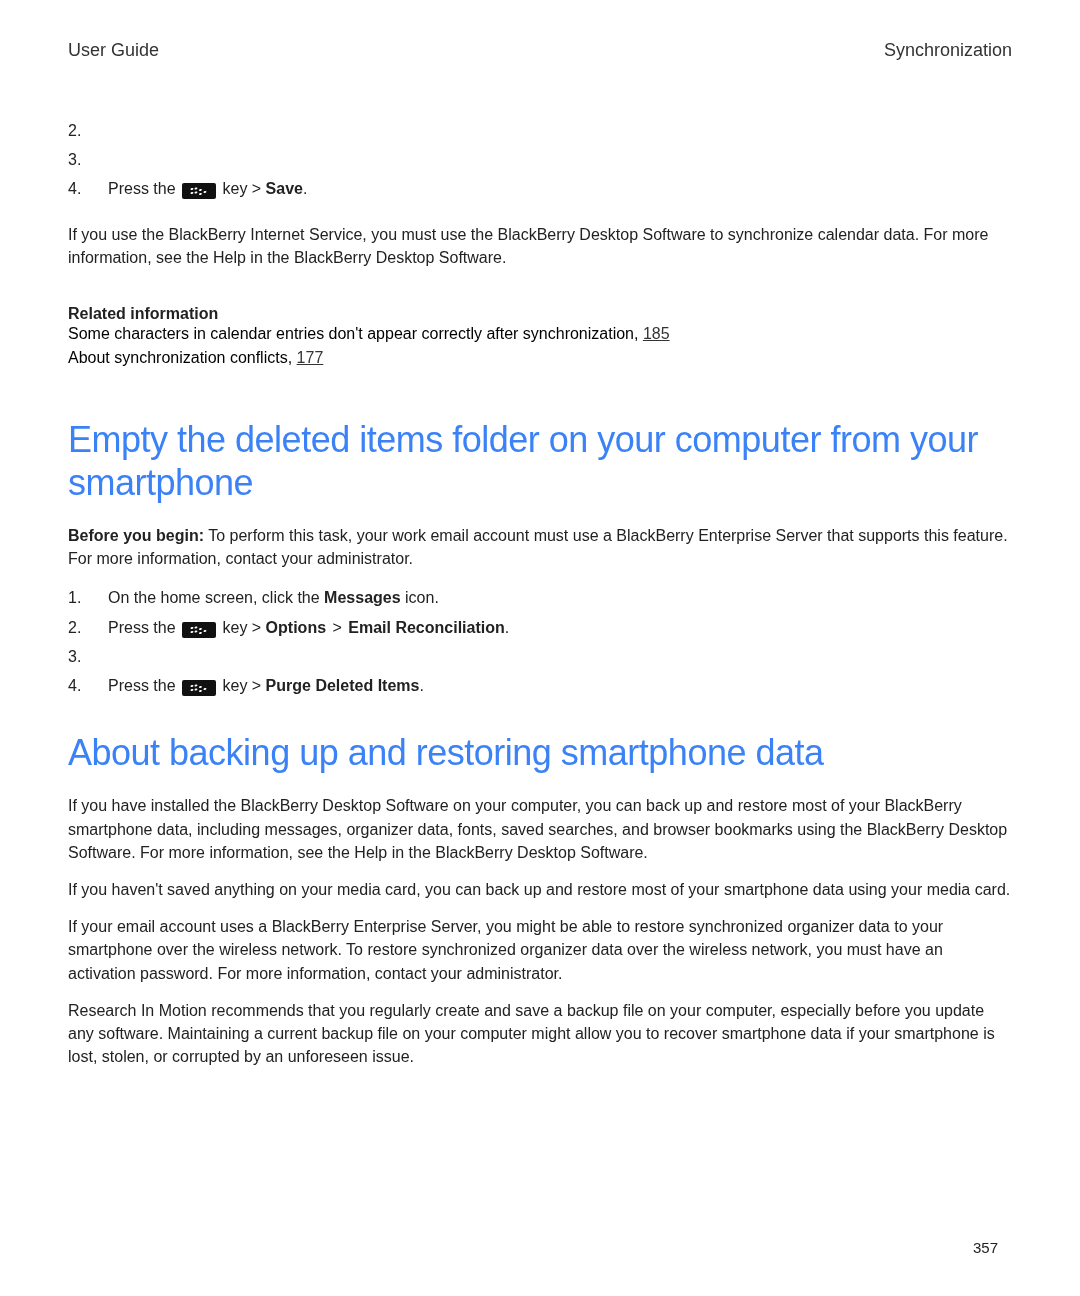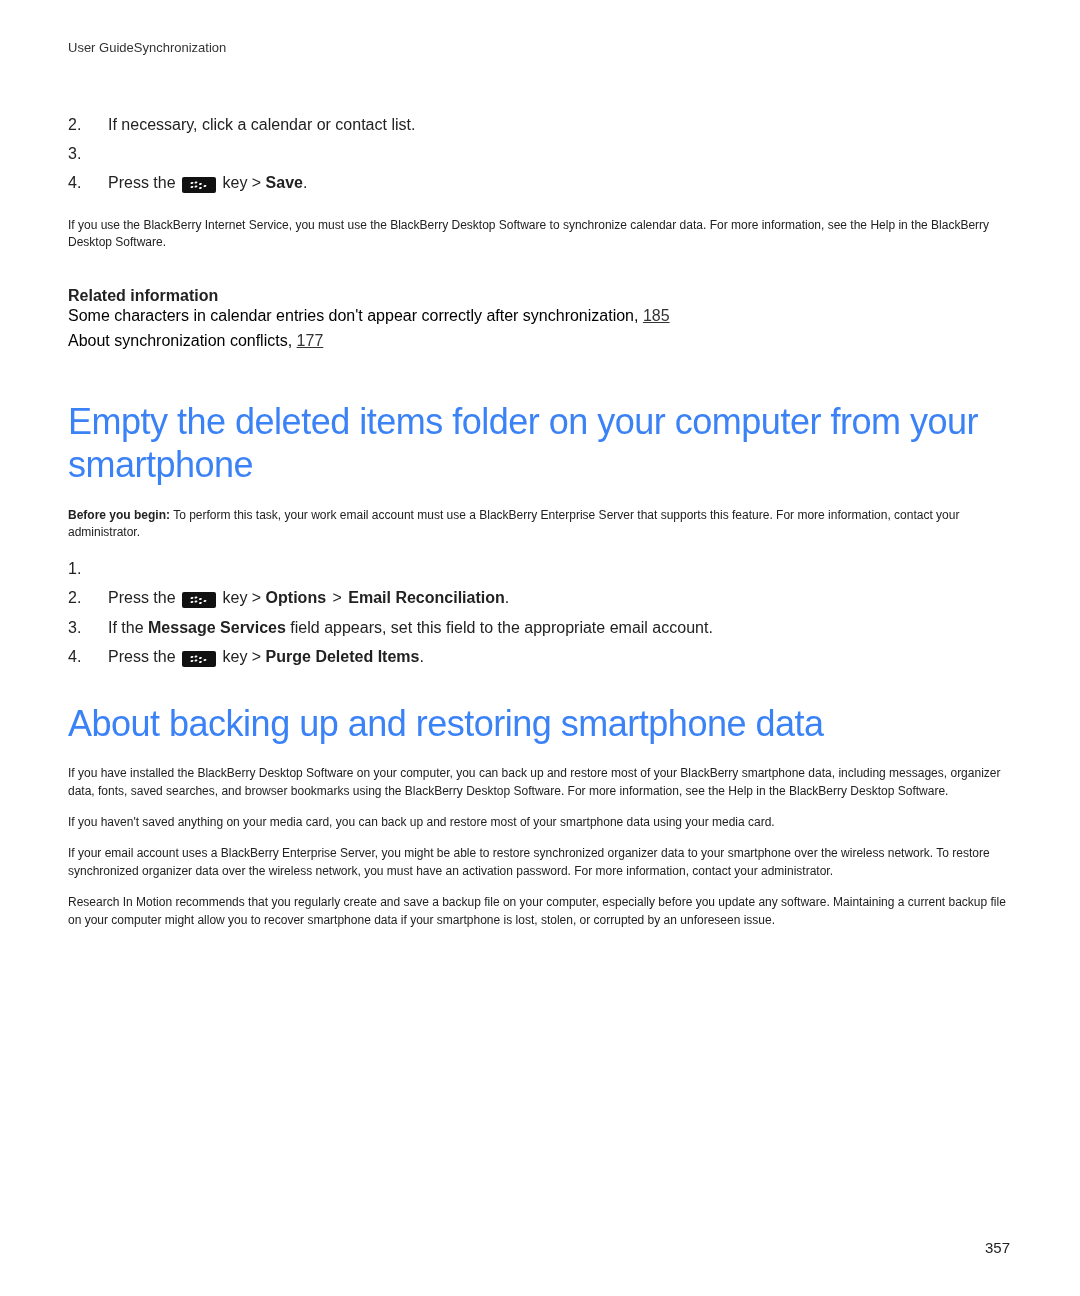--- a/index.html
+++ b/index.html
@@ -5,21 +5,22 @@
   * { margin: 0; padding: 0; box-sizing: border-box; }
   html, body { width: 1080px; height: 1296px; background: #fff; }
   body {
     font-family: "Helvetica Neue", Arial, sans-serif;
     color: #222;
     padding: 40px 68px 40px 68px;
     position: relative;
   }
   .header-row {
     display: flex;
-    font-size: 13px;
+    justify-content: space-between;
+    font-size: 18px;
     color: #333;
     margin-bottom: 56px;
   }
   ol.steps {
     list-style: none;
     margin-bottom: 20px;
   }
   ol.steps li {
     display: flex;
     font-size: 16px;
@@ -37,21 +38,21 @@
     width: 34px;
     height: 16px;
     background: #111;
     border-radius: 2px;
     vertical-align: -2px;
     margin: 0 2px;
   }
   .bb-key svg { width: 20px; height: 10px; }
   strong.b { font-weight: 700; }
   .para {
-    font-size: 12px;
+    font-size: 16px;
     line-height: 1.45;
     margin-bottom: 6px;
   }
   .para.spaced { margin-bottom: 14px; }
   .related-heading {
     font-size: 16px;
     font-weight: 700;
     margin-top: 36px;
   }
   .link {
@@ -67,37 +68,36 @@
     font-weight: 400;
     line-height: 1.2;
     margin-top: 48px;
     margin-bottom: 20px;
     color: #3b82f6;
     letter-spacing: -0.5px;
   }
   .page-number {
     position: absolute;
     bottom: 40px;
-    right: 70px;
+    right: 82px;
     font-size: 15px;
   }
   .gt { padding: 0 2px; }
 </style>
 </head>
 <body>
 
 <div class="header-row">
   <div>User Guide</div>
   <div>Synchronization</div>
 </div>
 
 <ol class="steps">
   <li>
     <span class="num">2.</span>
-    <span class="step-text">If necessary, click a calendar or contact list.</span>
   </li>
   <li>
     <span class="num">3.</span>
   </li>
   <li>
     <span class="num">4.</span>
     <span class="step-text">
       <span>Press the </span><span class="bb-key">
           <svg viewBox="0 0 40 20">
             <g fill="#fff">
@@ -129,20 +129,23 @@
 
 <h2 class="section-title">Empty the deleted items folder on your computer from your smartphone</h2>
 
 <p class="para spaced">
   <strong class="b">Before you begin:</strong><span> To perform this task, your work email account must use a BlackBerry Enterprise Server that supports this feature. For more information, contact your administrator.</span>
 </p>
 
 <ol class="steps">
   <li>
     <span class="num">1.</span>
+    <span class="step-text">
+      <span>On the home screen, click the </span><strong class="b">Messages</strong><span> icon.</span>
+    </span>
   </li>
   <li>
     <span class="num">2.</span>
     <span class="step-text">
       <span>Press the </span><span class="bb-key">
           <svg viewBox="0 0 40 20">
             <g fill="#fff">
               <ellipse cx="6" cy="6" rx="3" ry="2" transform="rotate(-15 6 6)"></ellipse>
               <ellipse cx="14" cy="5" rx="3" ry="2" transform="rotate(-15 14 5)"></ellipse>
               <ellipse cx="6" cy="14" rx="3" ry="2" transform="rotate(-15 6 14)"></ellipse>
@@ -150,23 +153,20 @@
               <ellipse cx="23" cy="8" rx="3" ry="2" transform="rotate(-15 23 8)"></ellipse>
               <ellipse cx="23" cy="16" rx="3" ry="2" transform="rotate(-15 23 16)"></ellipse>
               <ellipse cx="32" cy="12" rx="3" ry="2" transform="rotate(-15 32 12)"></ellipse>
             </g>
           </svg>
         </span><span> key &gt; </span><strong class="b">Options</strong><span class="gt"> &gt; </span><strong class="b">Email Reconciliation</strong><span>.</span>
     </span>
   </li>
   <li>
     <span class="num">3.</span>
-    <span class="step-text">
-      <span>If the </span><strong class="b">Message Services</strong><span> field appears, set this field to the appropriate email account.</span>
-    </span>
   </li>
   <li>
     <span class="num">4.</span>
     <span class="step-text">
       <span>Press the </span><span class="bb-key">
           <svg viewBox="0 0 40 20">
             <g fill="#fff">
               <ellipse cx="6" cy="6" rx="3" ry="2" transform="rotate(-15 6 6)"></ellipse>
               <ellipse cx="14" cy="5" rx="3" ry="2" transform="rotate(-15 14 5)"></ellipse>
               <ellipse cx="6" cy="14" rx="3" ry="2" transform="rotate(-15 6 14)"></ellipse>

